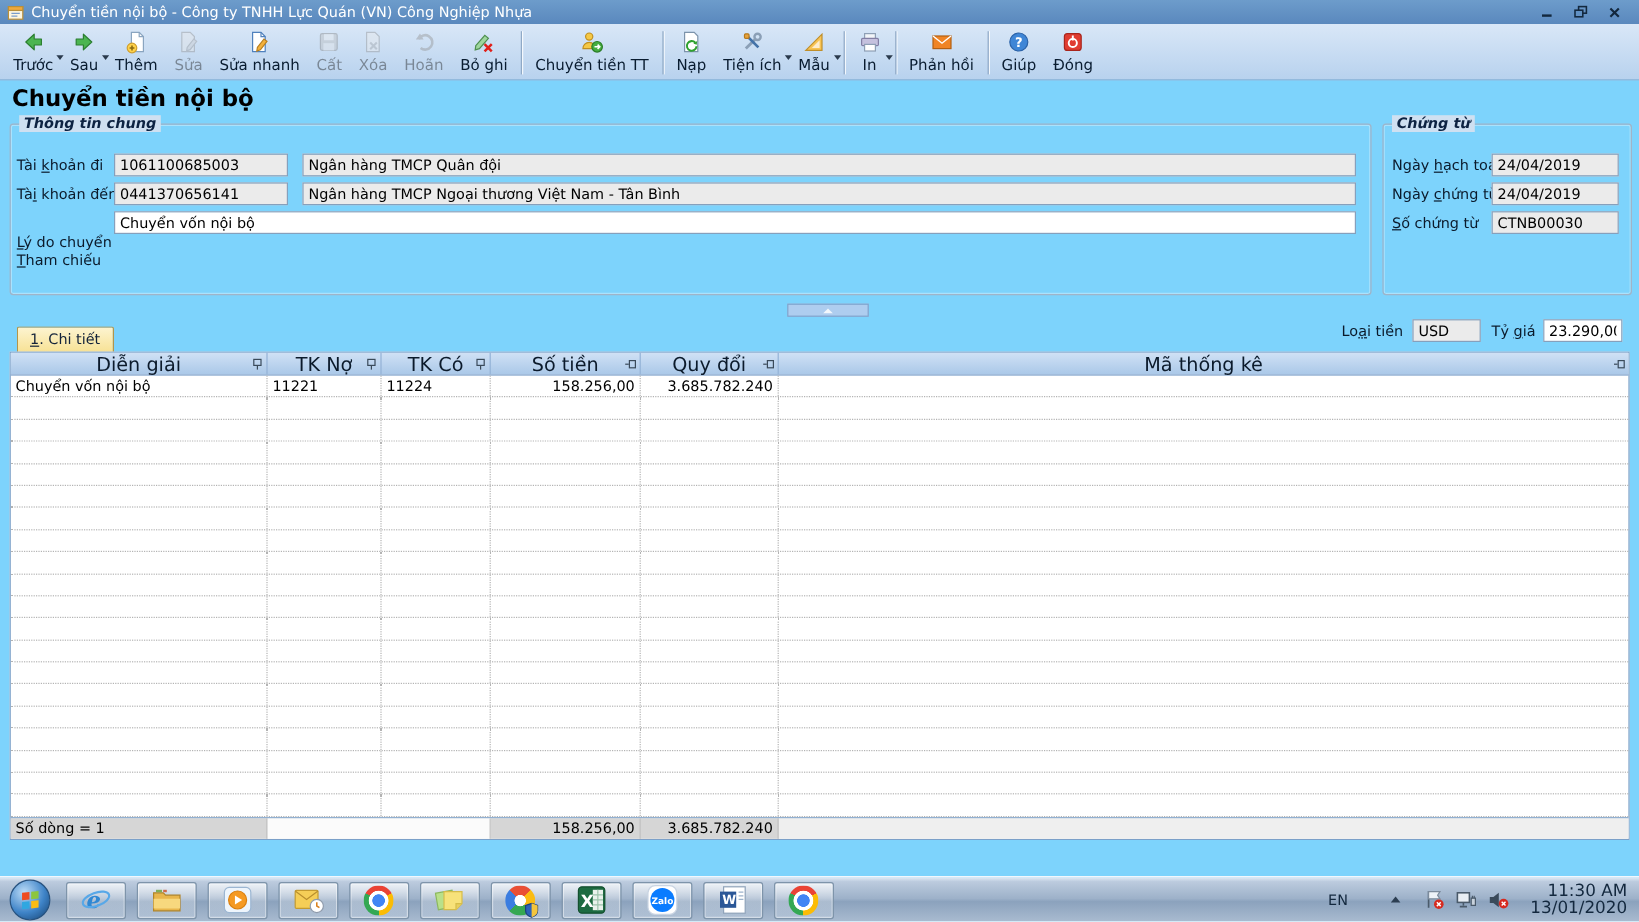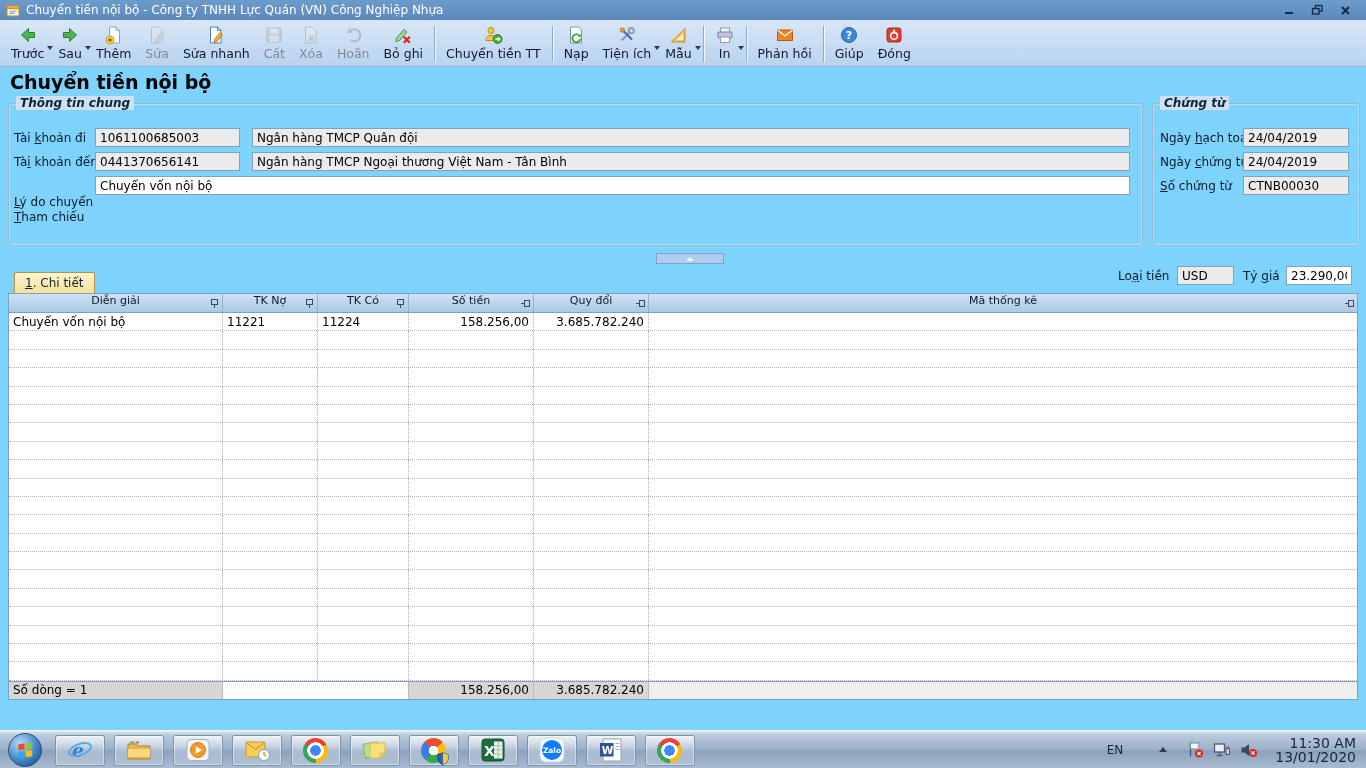--- a/index.html
+++ b/index.html
@@ -39,21 +39,21 @@
     border:1px solid #7da3cc;display:flex;align-items:center;justify-content:center;box-sizing:border-box;}
   .splitter .up{width:0;height:0;border-left:4px solid transparent;border-right:4px solid transparent;border-bottom:4px solid #f2f7fc;}
 
   .tab{position:absolute;left:14px;top:272px;height:21px;line-height:20px;padding:0 10px;
     background:linear-gradient(#fdf4d0,#f7e193);border:1px solid #b3954a;border-bottom:none;
     font-size:12px;font-weight:normal;border-radius:2px 2px 0 0;color:#14233a;}
 
   
   .grid{position:absolute;left:8px;top:293px;width:1350px;border:1px solid #7ba0c9;background:#fff;box-sizing:border-box;}
   .ghead{display:flex;height:19px;background:linear-gradient(#d0e1f5,#aac8e8);border-bottom:1px solid #7ba0c9;box-sizing:border-box;}
-  .hcell{position:relative;display:flex;align-items:flex-start;justify-content:center;font-size:11px;
+  .hcell{position:relative;display:flex;align-items:center;justify-content:center;font-size:16px;
     border-right:1px solid #93b2d6;box-sizing:border-box;color:#0b1a2b;}
   .hcell.flex{flex:1;border-right:none;}
   .pin{position:absolute;right:3px;top:5px;width:9px;height:9px;}
   .pin.pv::before{content:'';position:absolute;left:1px;top:0;width:5px;height:4px;border:1px solid #3a4a5a;}
   .pin.pv::after{content:'';position:absolute;left:4px;top:6px;width:1px;height:3px;background:#3a4a5a;}
   .pin.ph::before{content:'';position:absolute;right:0;top:1px;width:4px;height:5px;border:1px solid #3a4a5a;}
   .pin.ph::after{content:'';position:absolute;left:0;top:4px;width:3px;height:1px;background:#3a4a5a;}
   .grow{display:flex;height:18.4px;border-bottom:1px dotted #b3b3b3;box-sizing:border-box;}
   .gcell{box-sizing:border-box;border-right:1px dotted #b3b3b3;font-size:12px;padding:1.5px 4px 0 4px;
     overflow:hidden;white-space:nowrap;color:#000;}

